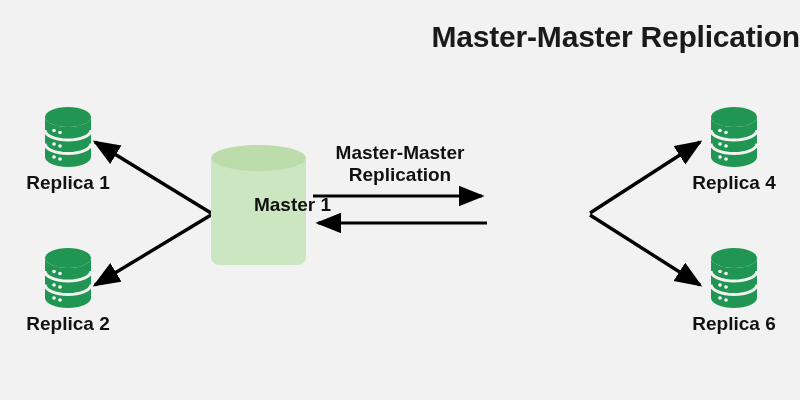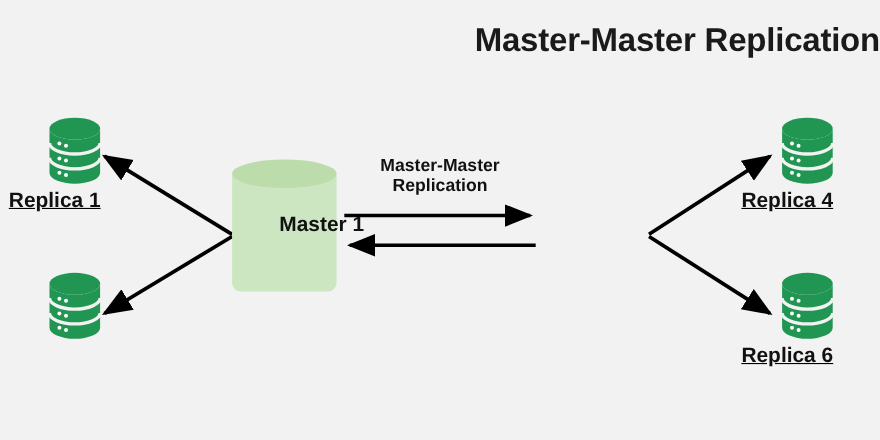--- a/index.html
+++ b/index.html
@@ -82,43 +82,42 @@
     color: #111111;
     white-space: nowrap;
     z-index: 3;
     margin-left: 34px;
   }
 
   
   .replica-node {
     position: absolute;
     width: 120px;
-    text-align: left;
-    text-decoration: underline;
+    text-align: center;
   }
   .replica-icon {
     display: block;
     margin: 0 auto;
   }
   .replica-label {
     margin-top: 4px;
     font-size: 19px;
     font-weight: bold;
     color: #111111;
     white-space: nowrap;
   }
 
   
   .center-caption {
     position: absolute;
     left: 315px;
     top: 142px;
     width: 170px;
     text-align: center;
-    font-size: 16px;
+    font-size: 19px;
     font-weight: bold;
     color: #111111;
     line-height: 1.18;
   }
   .center-caption div { white-space: nowrap; }
 </style>
 </head>
 <body>
 
 <div id="canvas">
@@ -179,20 +178,21 @@
       <path d="M2,11 L2,51 A23,10 0 0 0 48,51 L48,11 A23,10 0 0 1 2,11 Z" fill="#219653"></path>
       <path d="M2,24 A23,10 0 0 0 48,24" fill="none" stroke="#f2f2f2" stroke-width="3"></path>
       <path d="M2,37.5 A23,10 0 0 0 48,37.5" fill="none" stroke="#f2f2f2" stroke-width="3"></path>
       <circle cx="11" cy="24.5" r="1.8" fill="#ffffff"></circle>
       <circle cx="17" cy="26.5" r="1.8" fill="#ffffff"></circle>
       <circle cx="11" cy="38" r="1.8" fill="#ffffff"></circle>
       <circle cx="17" cy="40" r="1.8" fill="#ffffff"></circle>
       <circle cx="11" cy="51" r="1.8" fill="#ffffff"></circle>
       <circle cx="17" cy="53" r="1.8" fill="#ffffff"></circle>
     </svg>
+    <div class="replica-label">Replica 2</div>
   </div>
 
   <div class="replica-node" style="left:674px; top:106px;">
     <svg class="replica-icon" width="50" height="62" viewBox="0 0 50 62">
       <ellipse cx="25" cy="11" rx="23" ry="10" fill="#219653"></ellipse>
       <path d="M2,11 L2,51 A23,10 0 0 0 48,51 L48,11 A23,10 0 0 1 2,11 Z" fill="#219653"></path>
       <path d="M2,24 A23,10 0 0 0 48,24" fill="none" stroke="#f2f2f2" stroke-width="3"></path>
       <path d="M2,37.5 A23,10 0 0 0 48,37.5" fill="none" stroke="#f2f2f2" stroke-width="3"></path>
       <circle cx="11" cy="24.5" r="1.8" fill="#ffffff"></circle>
       <circle cx="17" cy="26.5" r="1.8" fill="#ffffff"></circle>

